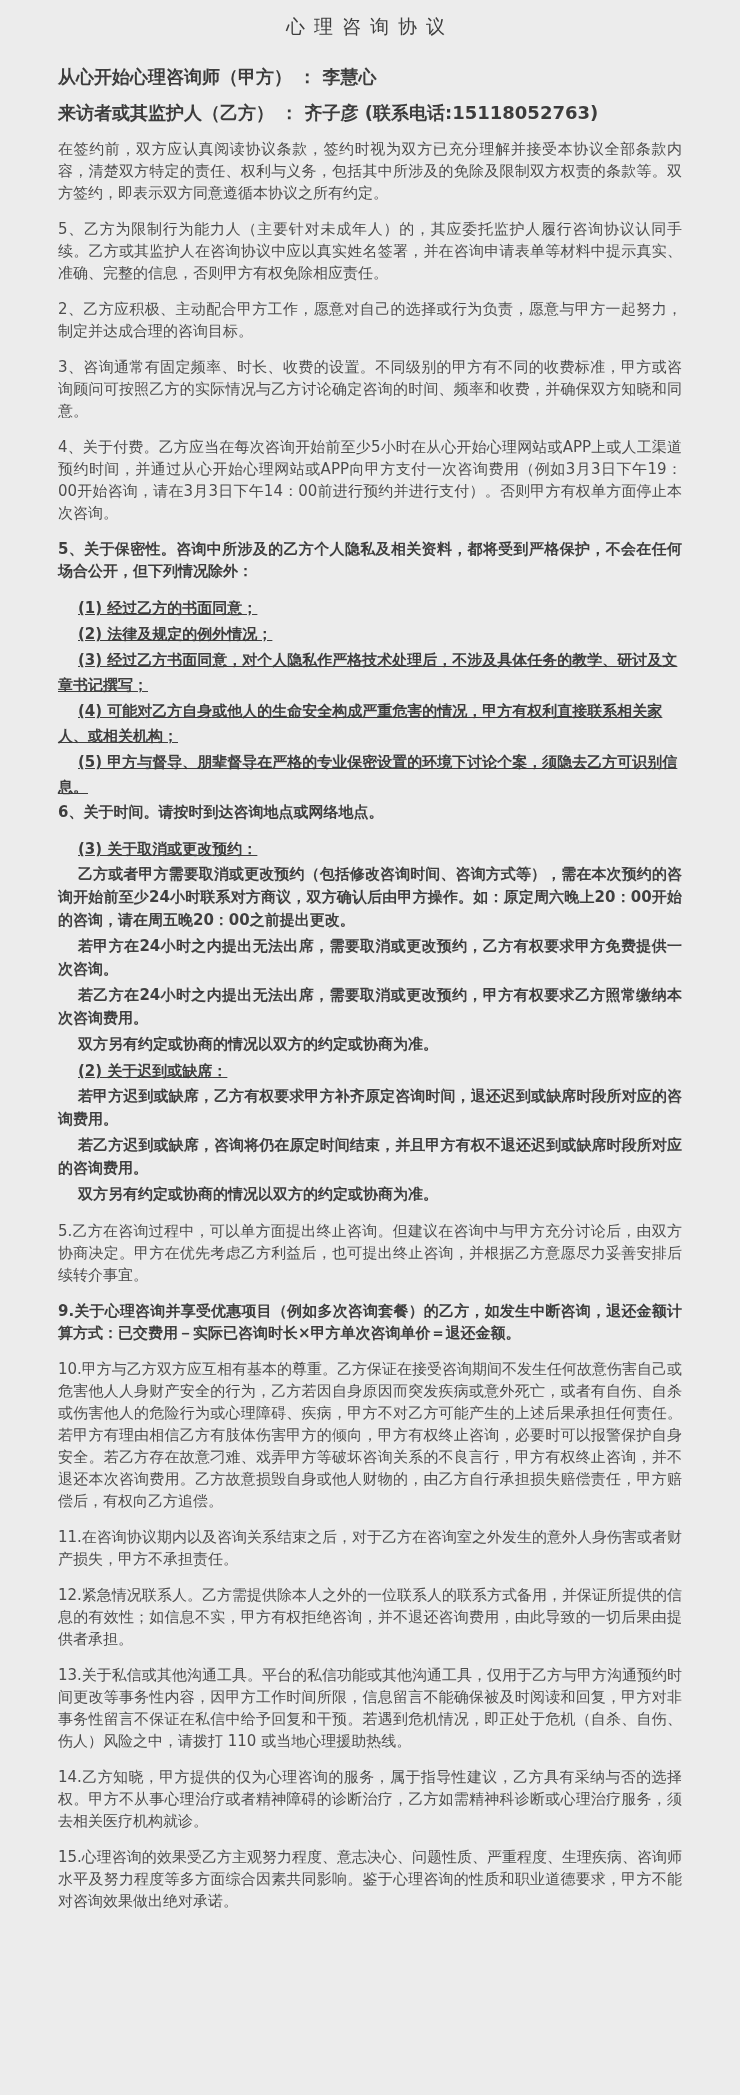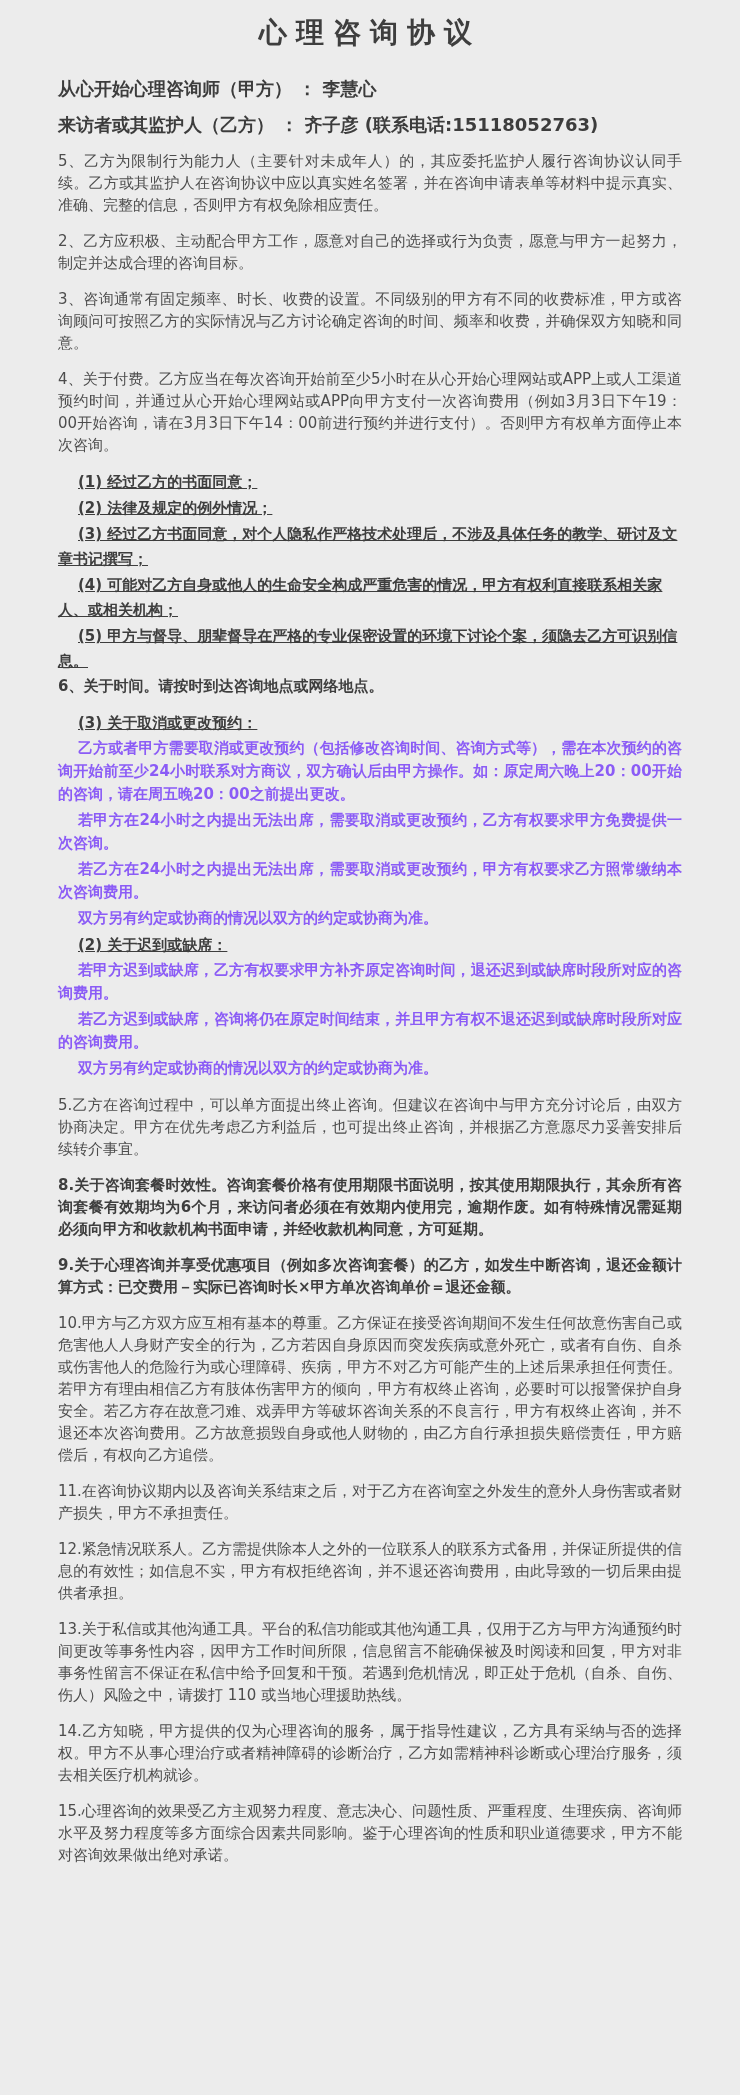--- a/index.html
+++ b/index.html
@@ -2,64 +2,65 @@
 <html lang="zh"><head>
 <meta charset="utf-8">
 <style>
   html,body{margin:0;padding:0;}
   body{background:#ececec;font-family:"DejaVu Sans","Liberation Sans",sans-serif;}
   .page{
     width:740px;min-height:2095px;box-sizing:border-box;
     background:#ececec;padding:14px 58px 30px;position:relative;
   }
   .doc-title{
-    text-align:center;font-size:28px;font-weight:700;color:#3e3e3e;
+    text-align:center;font-size:19px;font-weight:400;color:#3e3e3e;
     letter-spacing:9px;margin:0 0 26px;
   }
   .party{font-size:18px;font-weight:700;color:#3c3c3c;margin:0 0 15px;line-height:21px;}
   .body-text{font-size:15px;color:#4d4d4d;}
   .para{margin:0 0 14px;line-height:22px;text-align:justify;}
   .para.bold{font-weight:700;color:#3e3e3e;}
   .para.item{font-weight:700;color:#3e3e3e;text-indent:20px;line-height:25px;margin:0 0 1px;text-align:left;text-decoration:underline;}
-  .para.sub{font-weight:700;color:#8b5cf6;text-indent:20px;line-height:23px;margin:0 0 3px;}
+  .para.sub{font-weight:700;color:#404040;text-indent:20px;line-height:23px;margin:0 0 3px;}
   .para.item + .para.normal,
   .para.sub + .para.normal{margin-top:14px;}
   .para.item.gap-before{margin-top:0;}
 </style>
 </head>
 <body>
 
 <div class="page">
   <h1 class="doc-title">心理咨询协议</h1>
 
   <p class="party">从心开始心理咨询师（甲方） ： 李慧心</p>
   <p class="party">来访者或其监护人（乙方） ： 齐子彦 (联系电话:15118052763)</p>
 
   <div class="body-text">
+      <p class="para normal">在签约前，双方应认真阅读协议条款，签约时视为双方已充分理解并接受本协议全部条款内容，清楚双方特定的责任、权利与义务，包括其中所涉及的免除及限制双方权责的条款等。双方签约，即表示双方同意遵循本协议之所有约定。</p>
       <p class="para normal">5、乙方为限制行为能力人（主要针对未成年人）的，其应委托监护人履行咨询协议认同手续。乙方或其监护人在咨询协议中应以真实姓名签署，并在咨询申请表单等材料中提示真实、准确、完整的信息，否则甲方有权免除相应责任。</p>
       <p class="para normal">2、乙方应积极、主动配合甲方工作，愿意对自己的选择或行为负责，愿意与甲方一起努力，制定并达成合理的咨询目标。</p>
       <p class="para normal">3、咨询通常有固定频率、时长、收费的设置。不同级别的甲方有不同的收费标准，甲方或咨询顾问可按照乙方的实际情况与乙方讨论确定咨询的时间、频率和收费，并确保双方知晓和同意。</p>
       <p class="para normal">4、关于付费。乙方应当在每次咨询开始前至少5小时在从心开始心理网站或APP上或人工渠道预约时间，并通过从心开始心理网站或APP向甲方支付一次咨询费用（例如3月3日下午19：00开始咨询，请在3月3日下午14：00前进行预约并进行支付）。否则甲方有权单方面停止本次咨询。</p>
+      <p class="para bold">5、关于保密性。咨询中所涉及的乙方个人隐私及相关资料，都将受到严格保护，不会在任何场合公开，但下列情况除外：</p>
       <p class="para item">(1) 经过乙方的书面同意；</p>
       <p class="para item">(2) 法律及规定的例外情况；</p>
       <p class="para item">(3) 经过乙方书面同意，对个人隐私作严格技术处理后，不涉及具体任务的教学、研讨及文章书记撰写；</p>
       <p class="para item">(4) 可能对乙方自身或他人的生命安全构成严重危害的情况，甲方有权利直接联系相关家人、或相关机构；</p>
       <p class="para item">(5) 甲方与督导、朋辈督导在严格的专业保密设置的环境下讨论个案，须隐去乙方可识别信息。</p>
       <p class="para bold">6、关于时间。请按时到达咨询地点或网络地点。</p>
       <p class="para item">(3) 关于取消或更改预约：</p>
       <p class="para sub">乙方或者甲方需要取消或更改预约（包括修改咨询时间、咨询方式等），需在本次预约的咨询开始前至少24小时联系对方商议，双方确认后由甲方操作。如：原定周六晚上20：00开始的咨询，请在周五晚20：00之前提出更改。</p>
       <p class="para sub">若甲方在24小时之内提出无法出席，需要取消或更改预约，乙方有权要求甲方免费提供一次咨询。</p>
       <p class="para sub">若乙方在24小时之内提出无法出席，需要取消或更改预约，甲方有权要求乙方照常缴纳本次咨询费用。</p>
       <p class="para sub">双方另有约定或协商的情况以双方的约定或协商为准。</p>
       <p class="para item gap-before">(2) 关于迟到或缺席：</p>
       <p class="para sub">若甲方迟到或缺席，乙方有权要求甲方补齐原定咨询时间，退还迟到或缺席时段所对应的咨询费用。</p>
       <p class="para sub">若乙方迟到或缺席，咨询将仍在原定时间结束，并且甲方有权不退还迟到或缺席时段所对应的咨询费用。</p>
       <p class="para sub">双方另有约定或协商的情况以双方的约定或协商为准。</p>
       <p class="para normal">5.乙方在咨询过程中，可以单方面提出终止咨询。但建议在咨询中与甲方充分讨论后，由双方协商决定。甲方在优先考虑乙方利益后，也可提出终止咨询，并根据乙方意愿尽力妥善安排后续转介事宜。</p>
-      <p class="para bold">8.关于咨询套餐时效性。咨询套餐价格有使用期限书面说明，按其使用期限执行，其余所有咨询套餐有效期均为6个月，来访问者必须在有效期内使用完，逾期作废。如有特殊情况需延期必须向甲方和收款机构书面申请，并经收款机构同意，方可延期。</p>
       <p class="para bold">9.关于心理咨询并享受优惠项目（例如多次咨询套餐）的乙方，如发生中断咨询，退还金额计算方式：已交费用－实际已咨询时长×甲方单次咨询单价＝退还金额。</p>
       <p class="para normal">10.甲方与乙方双方应互相有基本的尊重。乙方保证在接受咨询期间不发生任何故意伤害自己或危害他人人身财产安全的行为，乙方若因自身原因而突发疾病或意外死亡，或者有自伤、自杀或伤害他人的危险行为或心理障碍、疾病，甲方不对乙方可能产生的上述后果承担任何责任。若甲方有理由相信乙方有肢体伤害甲方的倾向，甲方有权终止咨询，必要时可以报警保护自身安全。若乙方存在故意刁难、戏弄甲方等破坏咨询关系的不良言行，甲方有权终止咨询，并不退还本次咨询费用。乙方故意损毁自身或他人财物的，由乙方自行承担损失赔偿责任，甲方赔偿后，有权向乙方追偿。</p>
       <p class="para normal">11.在咨询协议期内以及咨询关系结束之后，对于乙方在咨询室之外发生的意外人身伤害或者财产损失，甲方不承担责任。</p>
       <p class="para normal">12.紧急情况联系人。乙方需提供除本人之外的一位联系人的联系方式备用，并保证所提供的信息的有效性；如信息不实，甲方有权拒绝咨询，并不退还咨询费用，由此导致的一切后果由提供者承担。</p>
       <p class="para normal">13.关于私信或其他沟通工具。平台的私信功能或其他沟通工具，仅用于乙方与甲方沟通预约时间更改等事务性内容，因甲方工作时间所限，信息留言不能确保被及时阅读和回复，甲方对非事务性留言不保证在私信中给予回复和干预。若遇到危机情况，即正处于危机（自杀、自伤、伤人）风险之中，请拨打 110 或当地心理援助热线。</p>
       <p class="para normal">14.乙方知晓，甲方提供的仅为心理咨询的服务，属于指导性建议，乙方具有采纳与否的选择权。甲方不从事心理治疗或者精神障碍的诊断治疗，乙方如需精神科诊断或心理治疗服务，须去相关医疗机构就诊。</p>
       <p class="para normal">15.心理咨询的效果受乙方主观努力程度、意志决心、问题性质、严重程度、生理疾病、咨询师水平及努力程度等多方面综合因素共同影响。鉴于心理咨询的性质和职业道德要求，甲方不能对咨询效果做出绝对承诺。</p>
     </div>
 
 </div>

